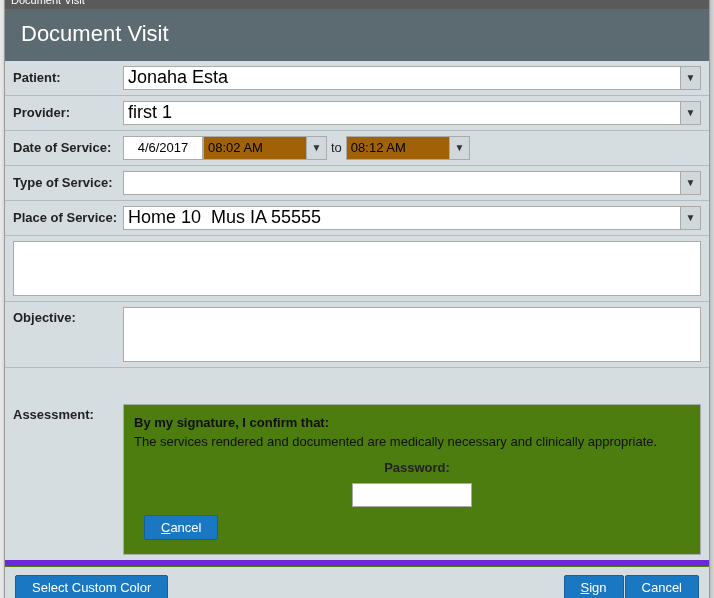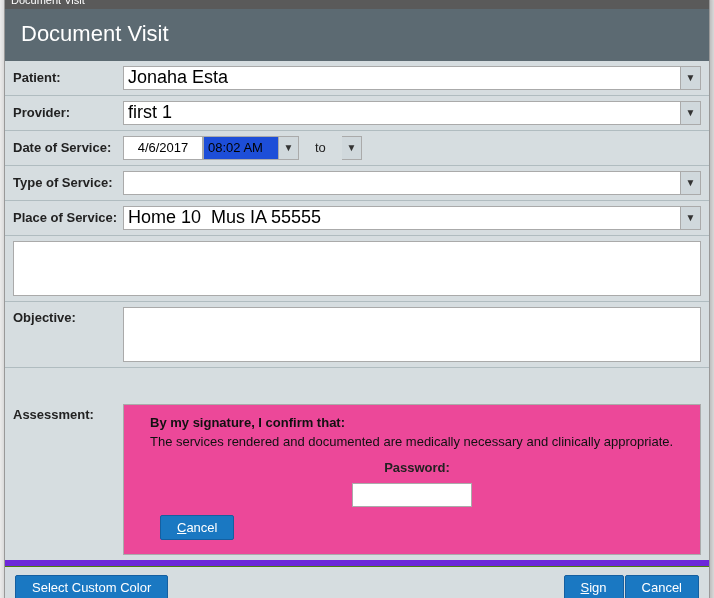--- a/index.html
+++ b/index.html
@@ -97,29 +97,29 @@
     .date-field {
       width: 80px;
       height: 24px;
       border: 1px solid #aaa;
       background: #fff;
       padding: 2px 4px;
       font-size: 13px;
       text-align: center;
     }
     .time-field {
-      width: 76px;
-      height: 24px;
-      border: 1px solid #aaa;
-      background: #1d4ed8;
+      width: 104px;
+      height: 24px;
+      border: 1px solid #aaa;
+      background: #a16207;
       padding: 2px 4px;
       font-size: 13px;
     }
     .to-label {
-      margin: 0 16px;
+      margin: 0 4px;
       color: #222;
     }
 
     .textarea-row {
       display: flex;
       align-items: flex-start;
       padding: 5px 8px;
       border-bottom: 1px solid #b0bcc0;
     }
     .textarea-label {
@@ -150,22 +150,22 @@
       width: 110px;
       font-weight: bold;
       color: #222;
       flex-shrink: 0;
       padding-top: 3px;
     }
 
     .assessment-box {
       flex: 1;
       border: 1px solid #aaa;
-      background: #ec4899;
-      padding: 8px 26px;
+      background: #4d7c0f;
+      padding: 8px 10px;
     }
     .assessment-text {
       color: #111;
       line-height: 1.5;
       font-size: 13px;
     }
     .assessment-text strong {
       font-weight: bold;
     }
 
@@ -267,20 +267,21 @@
     </div>
 
     <div class="form-row">
       <div class="form-label">Date of Service:</div>
       <div class="form-control">
         <div class="date-service-row">
           <input class="date-field" type="text" value="4/6/2017" style="">
           <input class="time-field" type="text" value="08:02 AM" style="">
           <div class="dropdown-btn">▼</div>
           <span class="to-label">to</span>
+          <input class="time-field" type="text" value="08:12 AM" style="">
           <div class="dropdown-btn">▼</div>
         </div>
       </div>
     </div>
 
     <div class="form-row">
       <div class="form-label">Type of Service:</div>
       <div class="form-control">
         <input class="input-field" type="text" value="" style="">
         <div class="dropdown-btn">▼</div>

